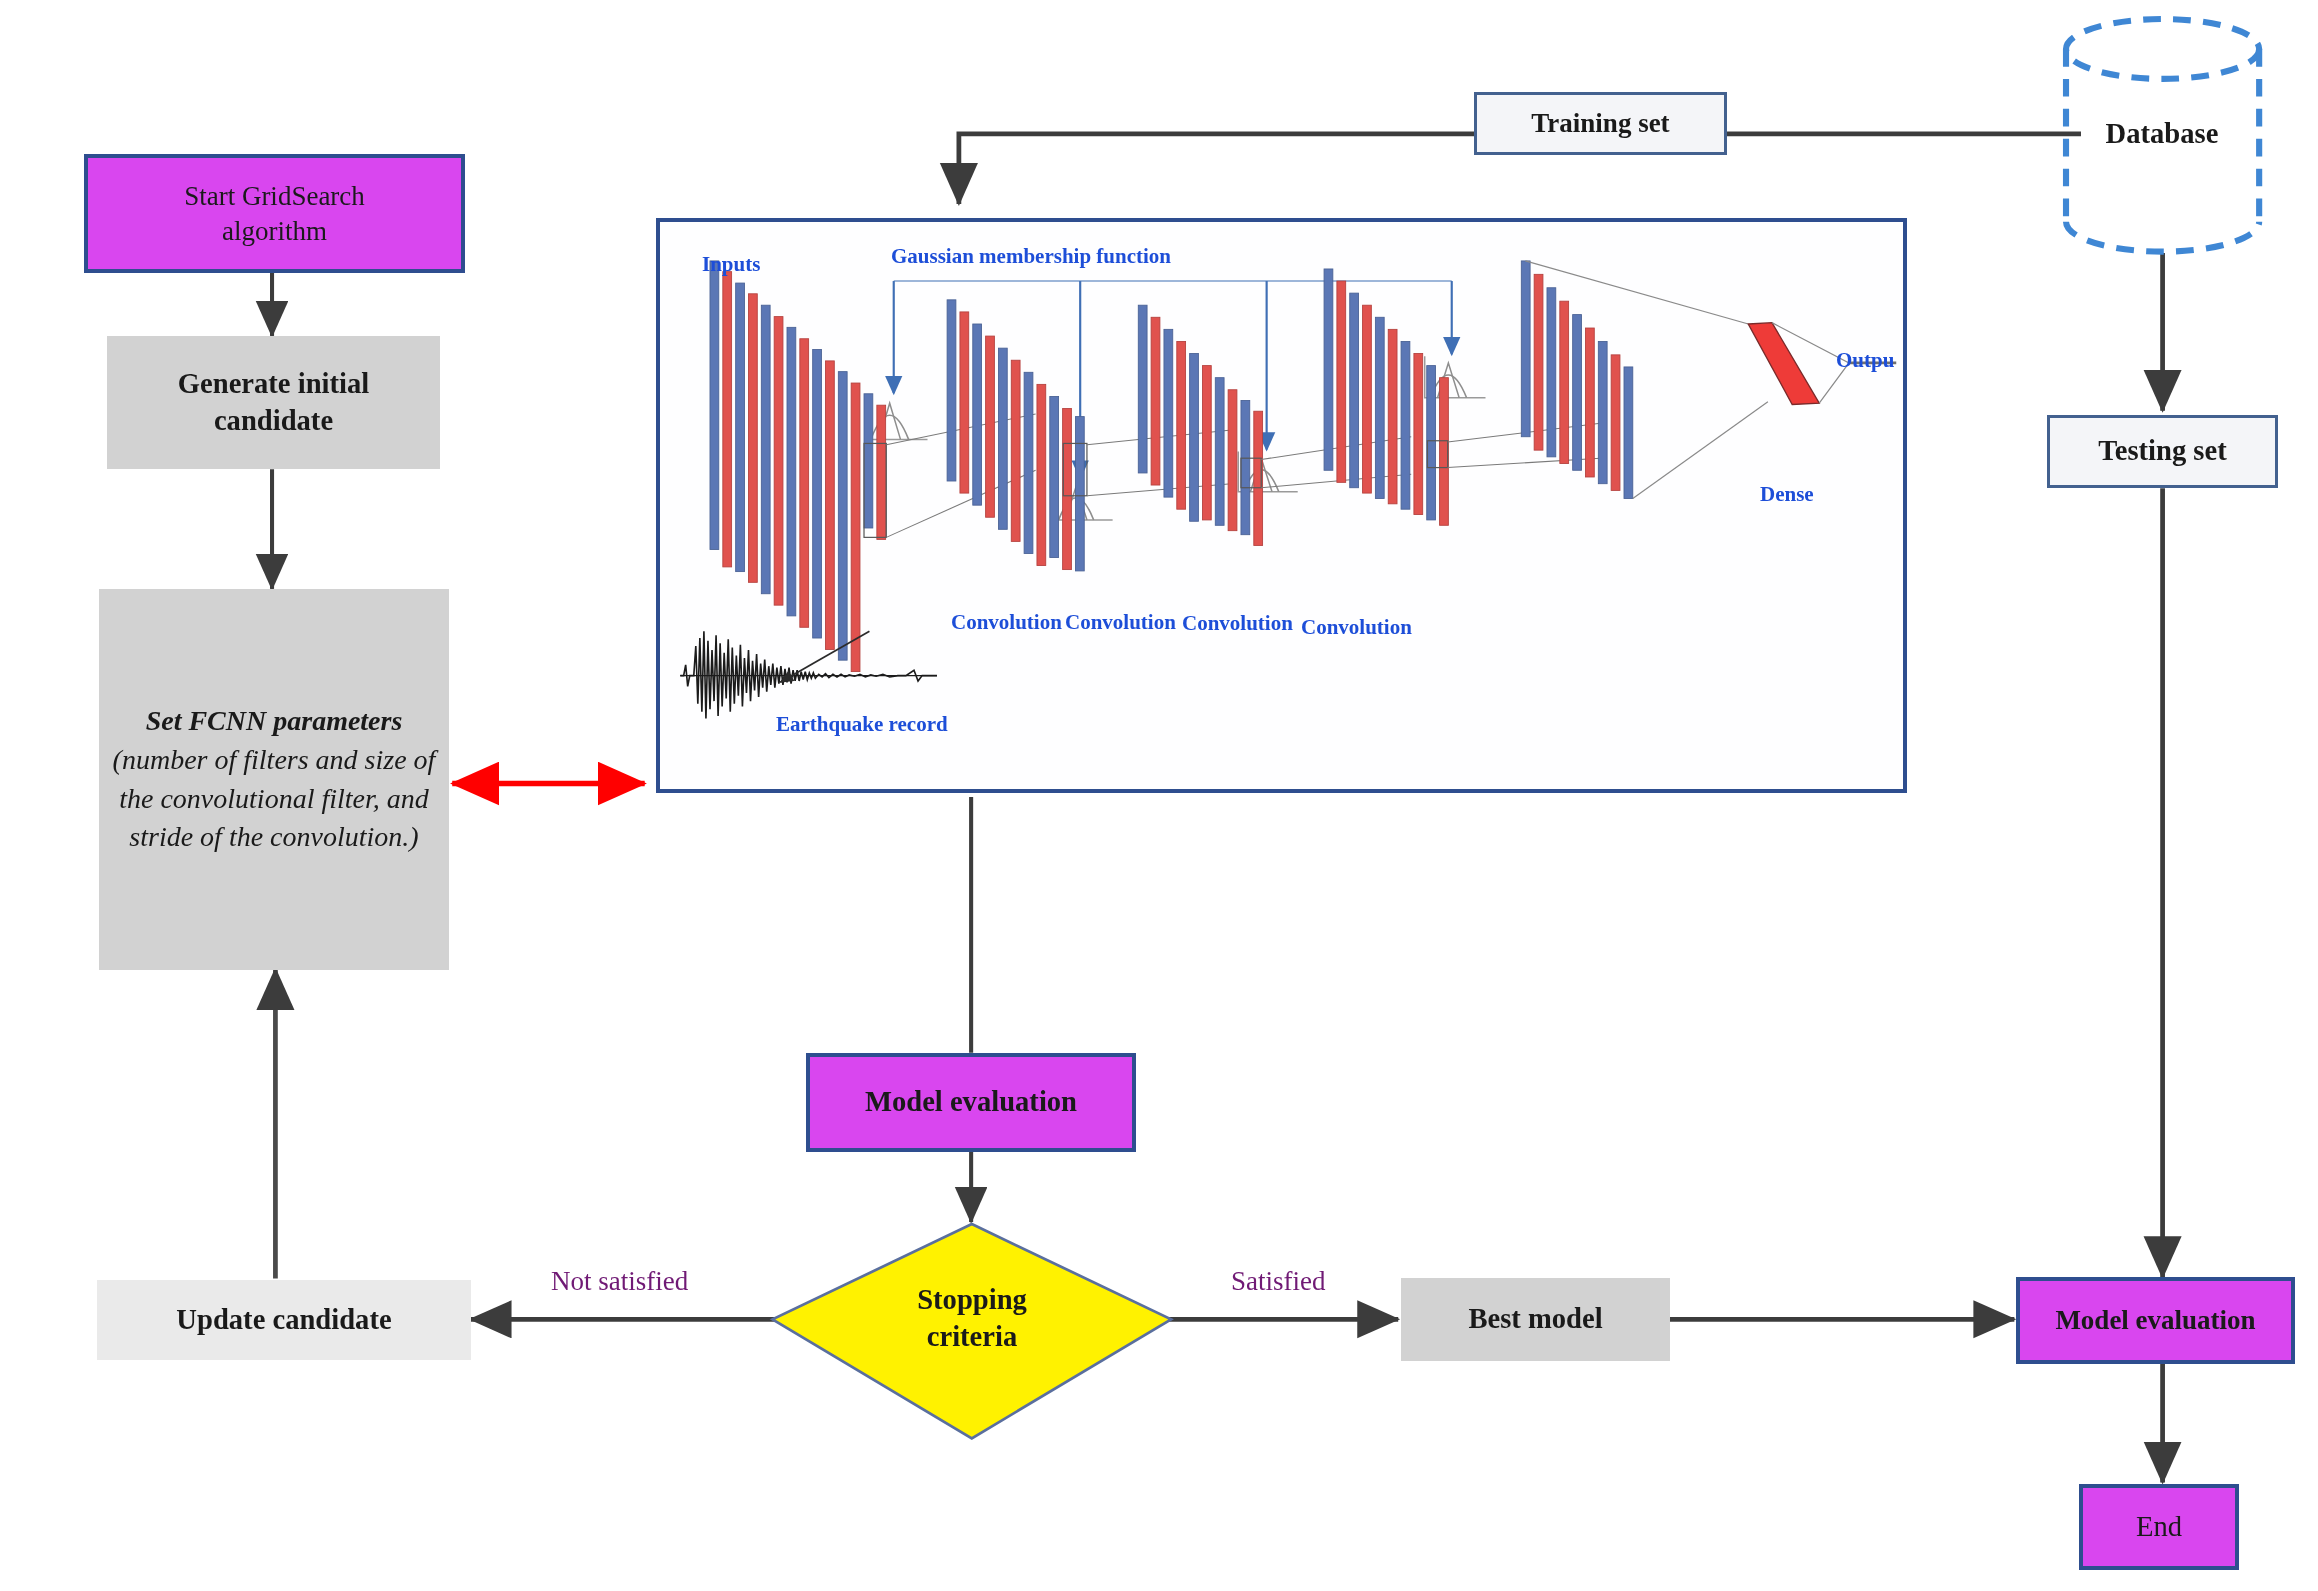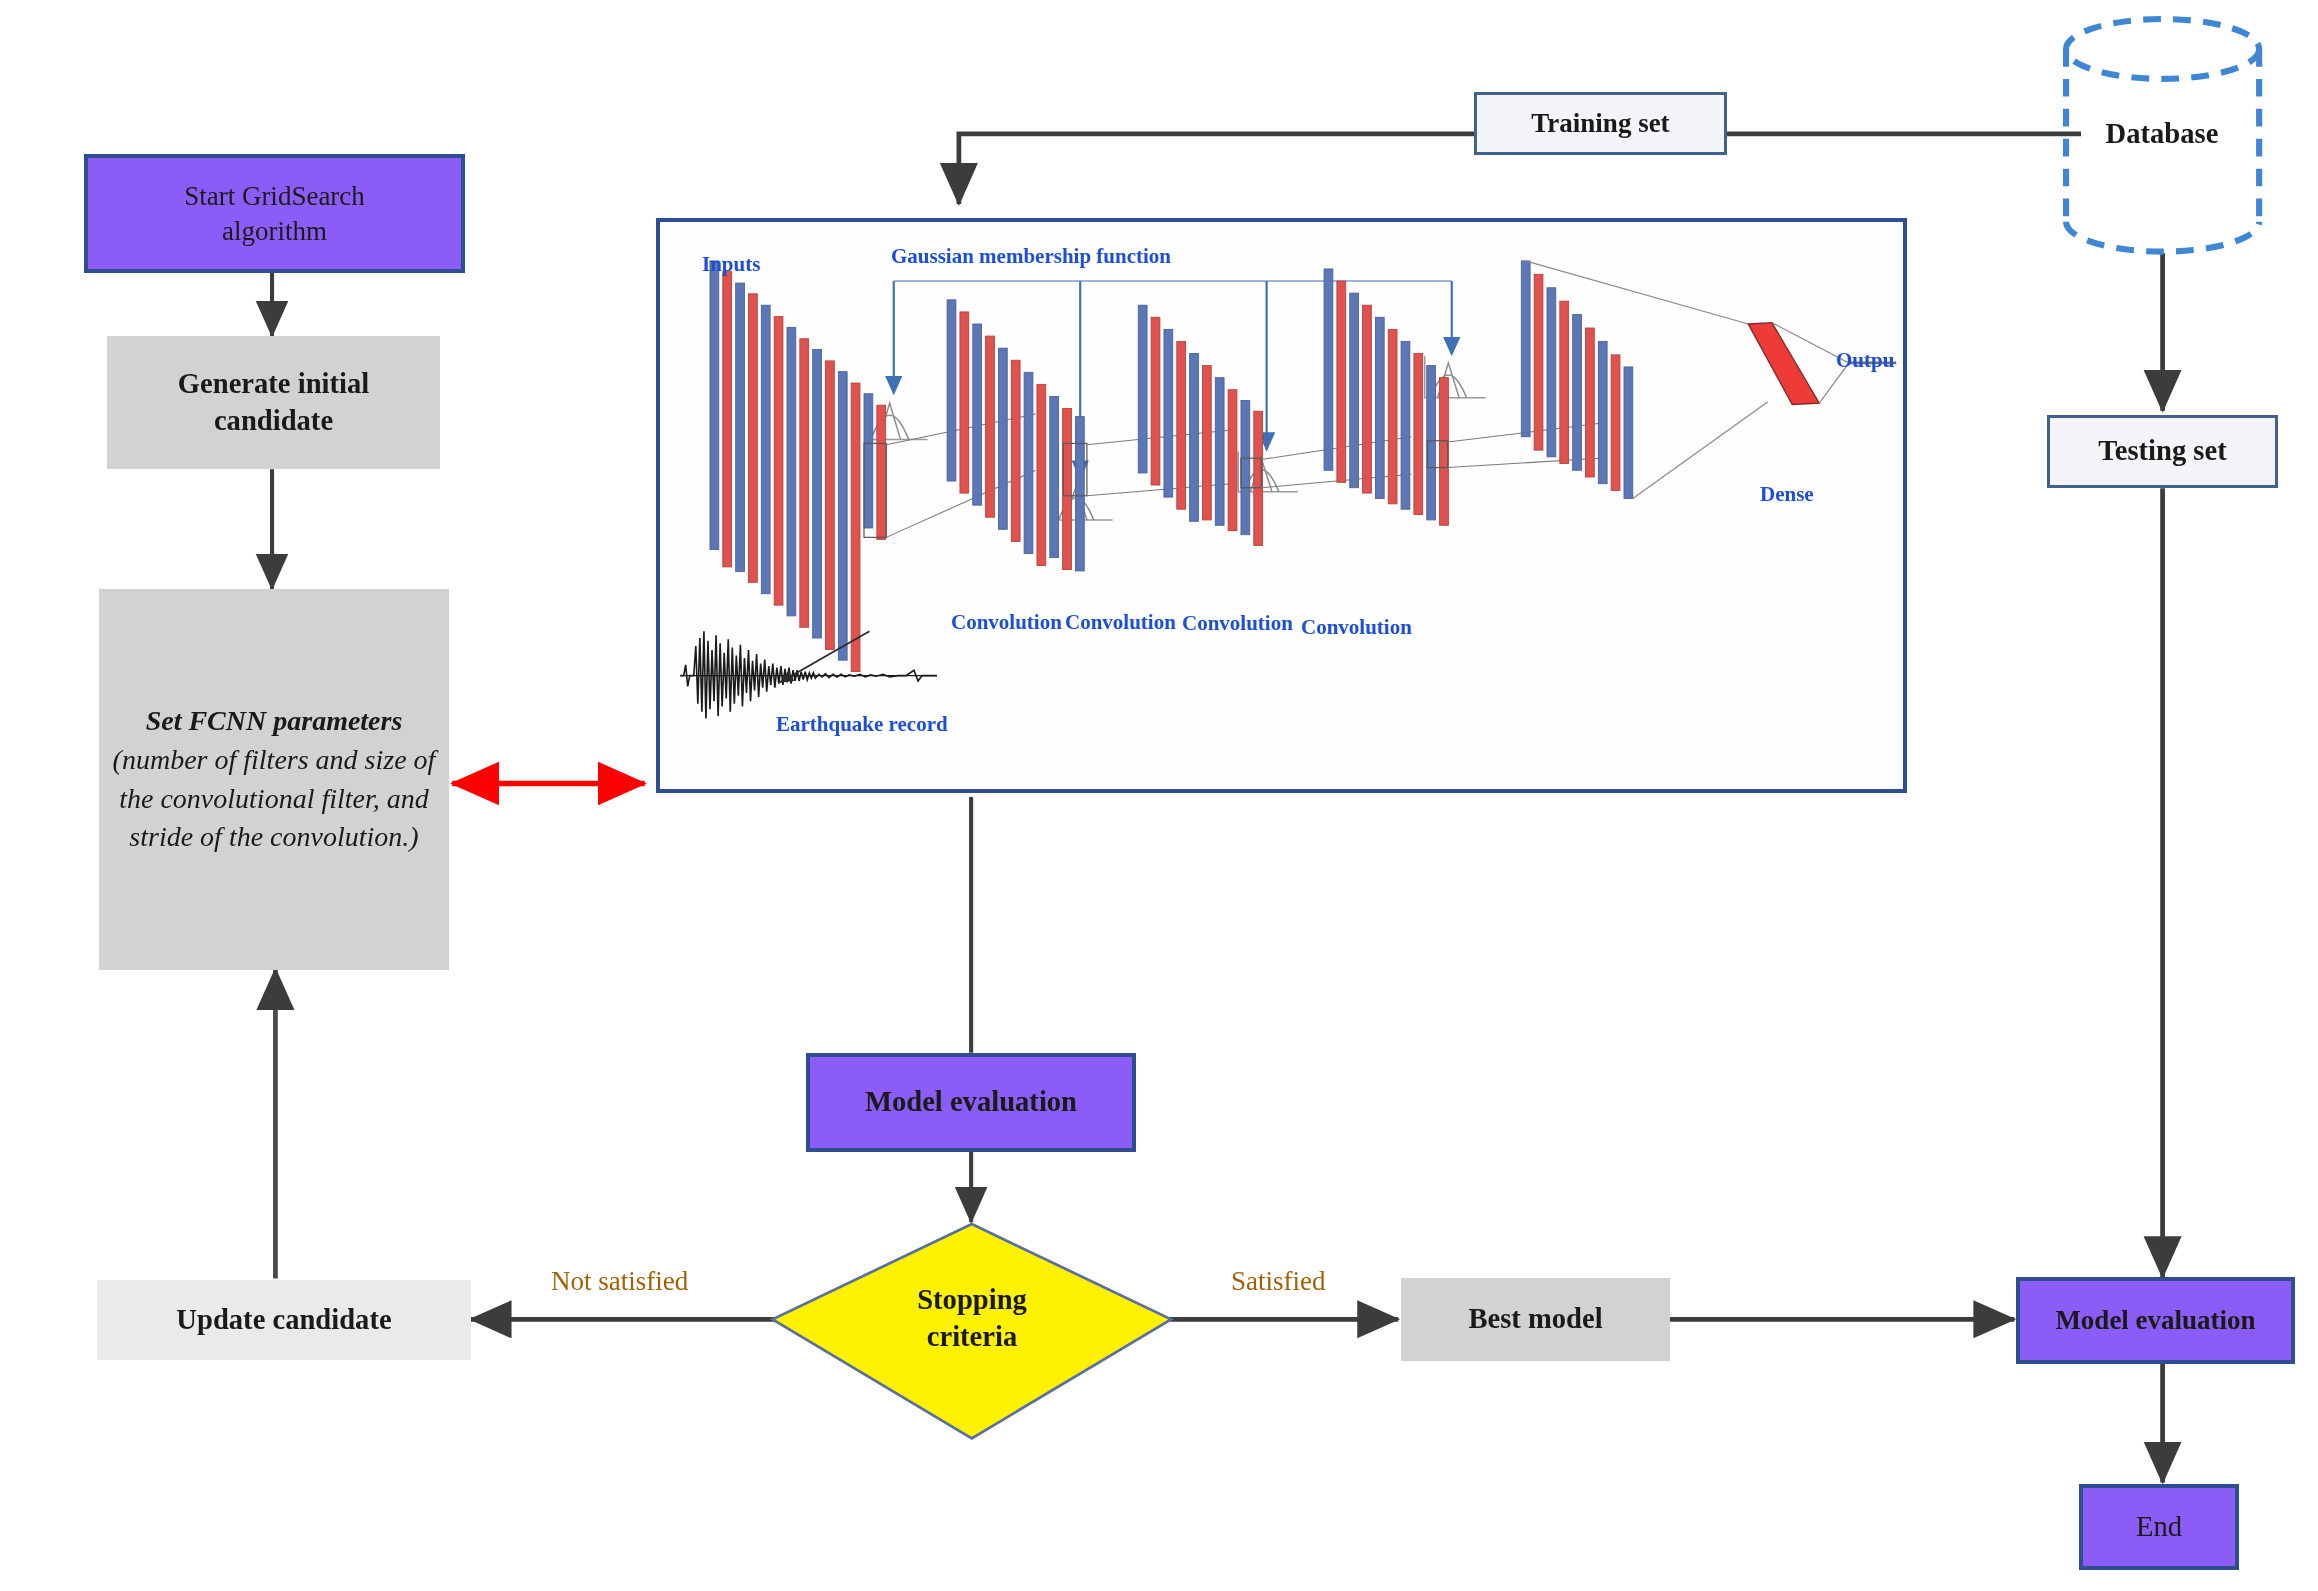--- a/index.html
+++ b/index.html
@@ -4,31 +4,31 @@
 <style>
   html,body{margin:0;padding:0;background:#fff;}
   body{width:2319px;height:1592px;position:relative;overflow:hidden;
        font-family:"Liberation Serif","DejaVu Serif",serif;color:#1a1a1a;}
   #stage{position:absolute;left:0;top:0;width:2319px;height:1592px;}
 
   .node{position:absolute;box-sizing:border-box;display:flex;align-items:center;
         justify-content:center;text-align:center;line-height:1.28;}
 
   
-  .box-blue{background:#8b5cf6;border:4.1px solid #2e4e8f;}
+  .box-blue{background:#d946ef;border:4.1px solid #2e4e8f;}
   .box-blue-thin{background:#f4f5f8;border:3.4px solid #43618f;}
   
   .box-grey{background:#d2d2d2;border:none;}
   .box-grey-light{background:#eaeaea;border:none;}
 
   .t-reg{font-weight:400;}
   .t-bold{font-weight:700;}
 
   .edge-label{position:absolute;font-family:"Liberation Serif","DejaVu Serif",serif;
-              font-weight:400;color:#a16207;white-space:nowrap;}
+              font-weight:400;color:#701a75;white-space:nowrap;}
 
   
   #cnn-box{position:absolute;left:656px;top:218px;width:1251px;height:575px;
            background:#fefeff;border:4.8px solid #2e4e8f;box-sizing:border-box;}
   #cnn-svg{position:absolute;left:0;top:0;width:100%;height:100%;}
   .cnn-label{position:absolute;font-family:"Liberation Serif","DejaVu Serif",serif;
              font-weight:700;color:#1d4ed8;white-space:nowrap;}
 
   #wires{position:absolute;left:0;top:0;width:2319px;height:1592px;pointer-events:none;}
 </style>

